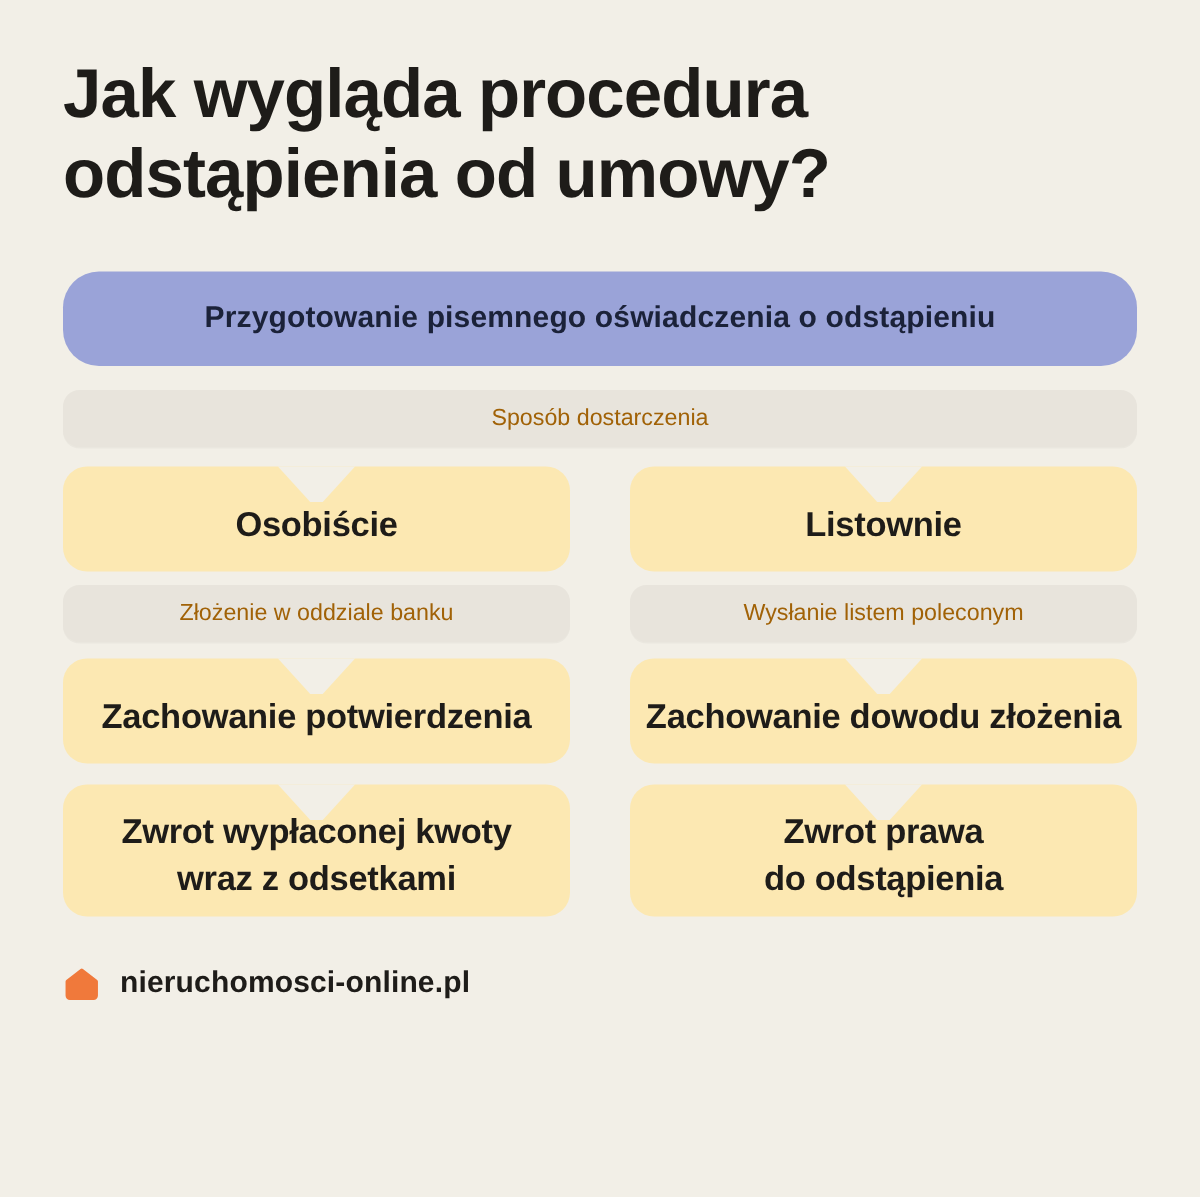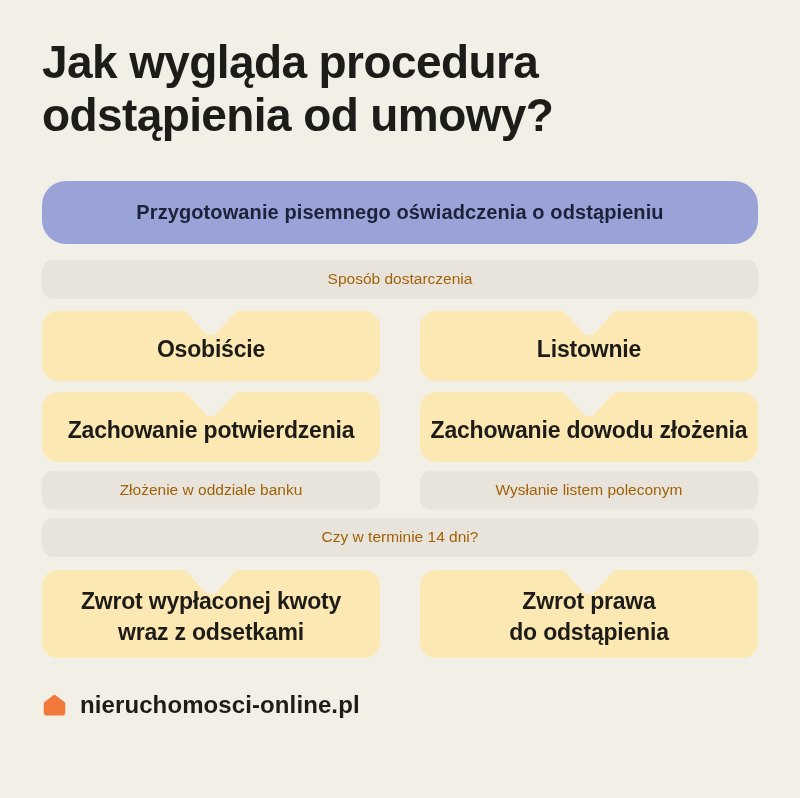--- a/index.html
+++ b/index.html
@@ -101,21 +101,21 @@
   .mt9{margin-top:9px;}
   .mt11{margin-top:11px;}
   .mt14{margin-top:14px;}
   .footer{
     margin-top:33px;
     display:flex;
     align-items:center;
     gap:13px;
   }
   .footer-brand{
-    font-size:24px;
+    font-size:20px;
     font-weight:600;
     color:var(--text_dark);
     letter-spacing:0.1px;
   }
   .house-icon{display:block;}
 </style>
 </head>
 <body>
 
 <div class="page">
@@ -132,41 +132,38 @@
 
   <div class="grid mt13">
     <div class="card">
       <span class="card-label">Osobiście</span>
     </div>
     <div class="card">
       <span class="card-label">Listownie</span>
     </div>
   </div>
 
+  <div class="grid mt9">
+    <div class="bar">
+      <span>Złożenie w oddziale banku</span>
+    </div>
+    <div class="bar">
+      <span>Wysłanie listem poleconym</span>
+    </div>
+  </div>
+
   <div class="grid mt11">
     <div class="card">
       <span class="card-label">Zachowanie potwierdzenia</span>
     </div>
     <div class="card">
       <span class="card-label">Zachowanie dowodu złożenia</span>
     </div>
   </div>
 
-  <div class="grid mt9">
-    <div class="bar">
-      <span>Złożenie w oddziale banku</span>
-    </div>
-    <div class="bar">
-      <span>Wysłanie listem poleconym</span>
-    </div>
-  </div>
-
-  <div class="bar mt9">
-    <span>Czy w terminie 14 dni?</span>
-  </div>
 
 
   <div class="grid mt14">
     <div class="card tall">
       <span class="card-label">Zwrot wypłaconej kwoty
 wraz z odsetkami</span>
     </div>
     <div class="card tall">
       <span class="card-label">Zwrot prawa
 do odstąpienia</span>

